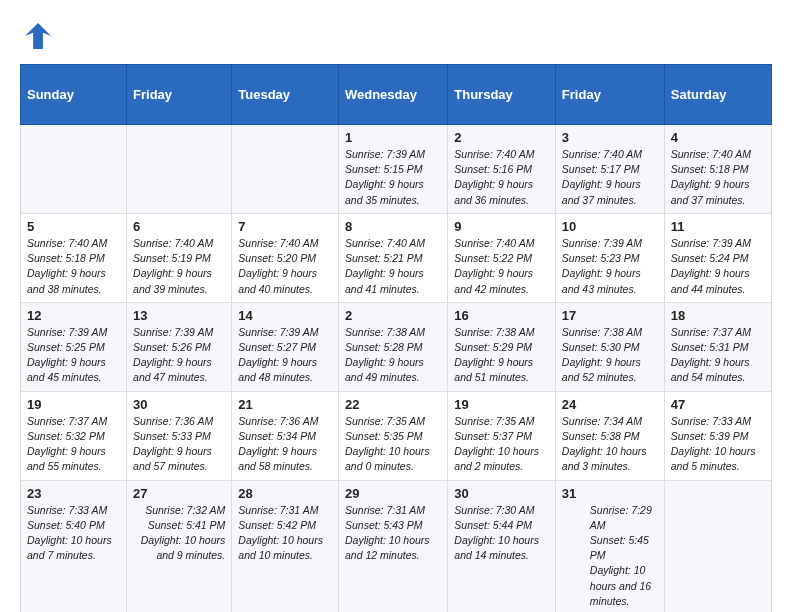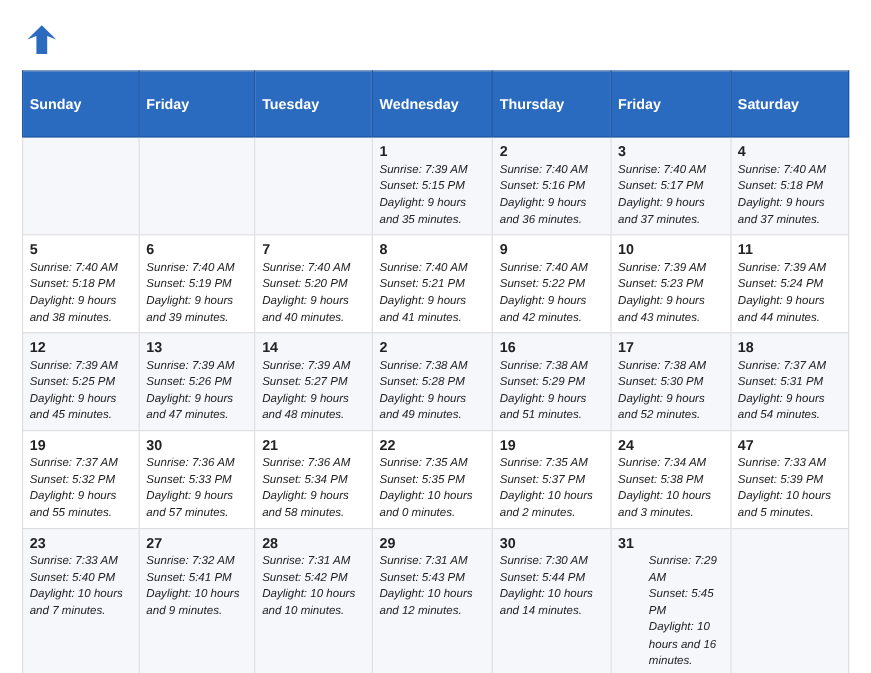--- a/index.html
+++ b/index.html
@@ -300,21 +300,21 @@
         </tr>
         <tr>
           <td>
             <span class="day-number">23</span>
             <div class="day-info" style="white-space: pre-line;">Sunrise: 7:33 AM
 Sunset: 5:40 PM
 Daylight: 10 hours and 7 minutes.</div>
           </td>
           <td>
             <span class="day-number">27</span>
-            <div class="day-info" style="white-space: pre-line;">Sunrise: 7:32 AM
+            <div class="day-info" style="white-space: pre-line; text-align: right;">Sunrise: 7:32 AM
 Sunset: 5:41 PM
 Daylight: 10 hours and 9 minutes.</div>
           </td>
           <td>
             <span class="day-number">28</span>
             <div class="day-info" style="white-space: pre-line;">Sunrise: 7:31 AM
 Sunset: 5:42 PM
 Daylight: 10 hours and 10 minutes.</div>
           </td>
           <td>

